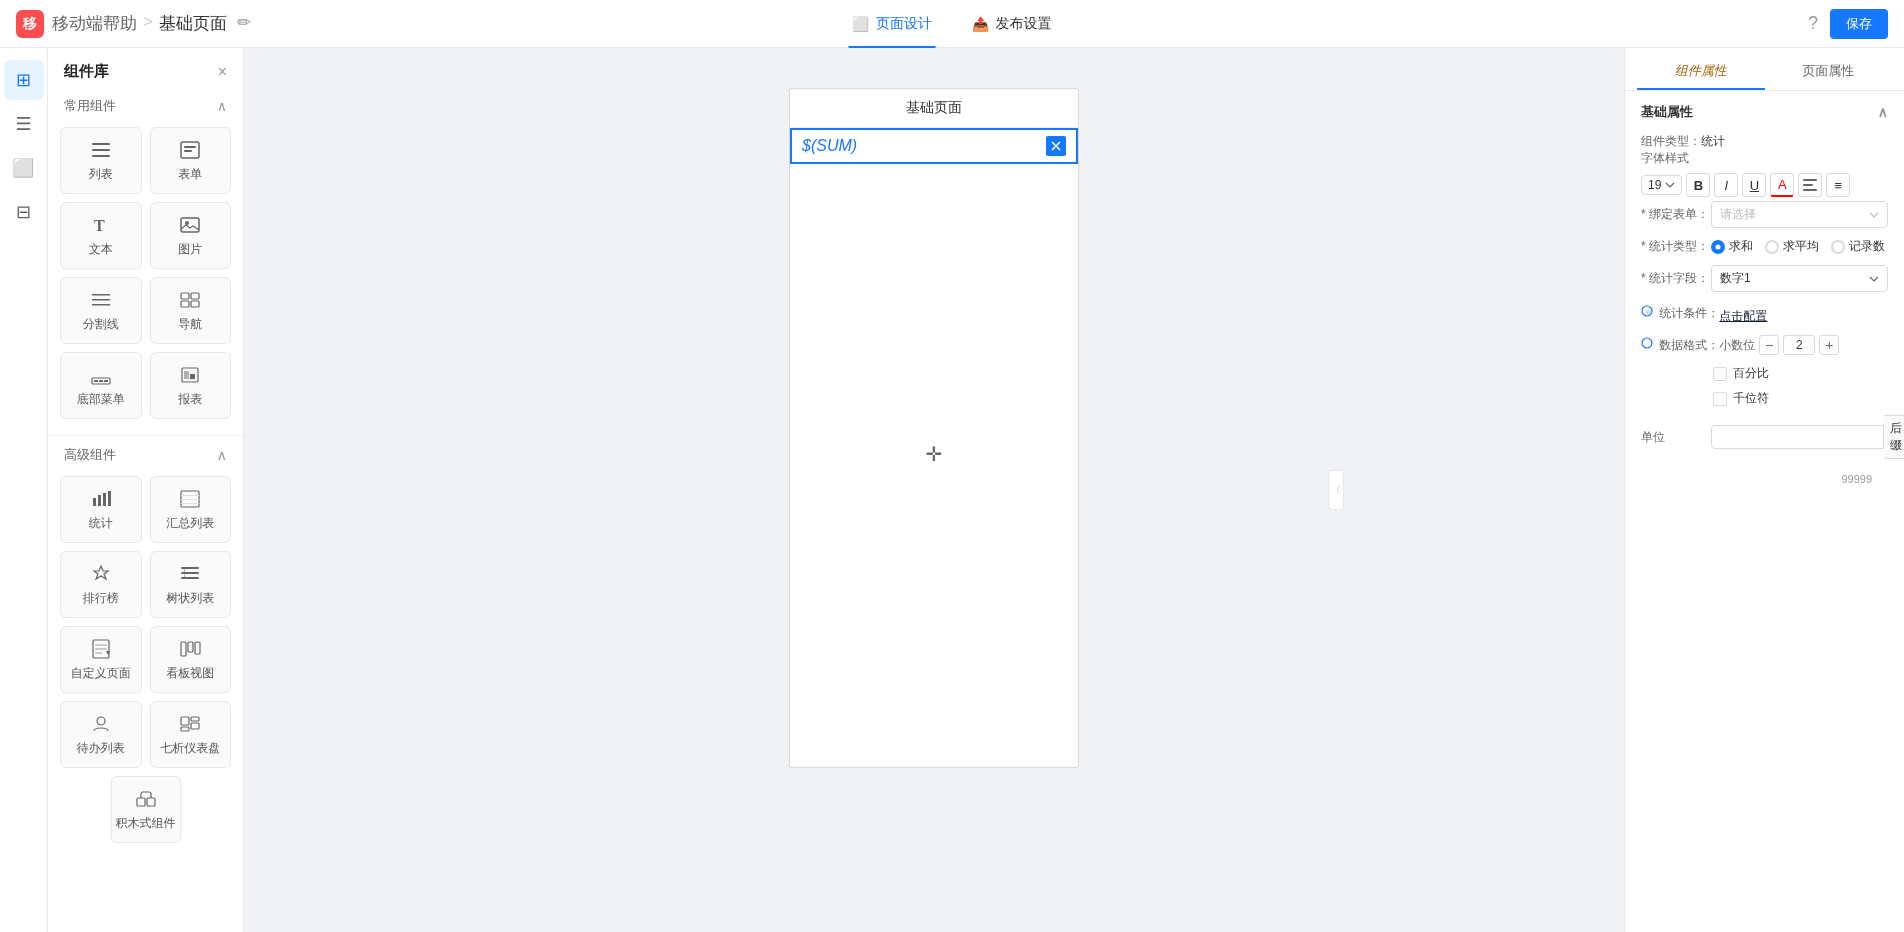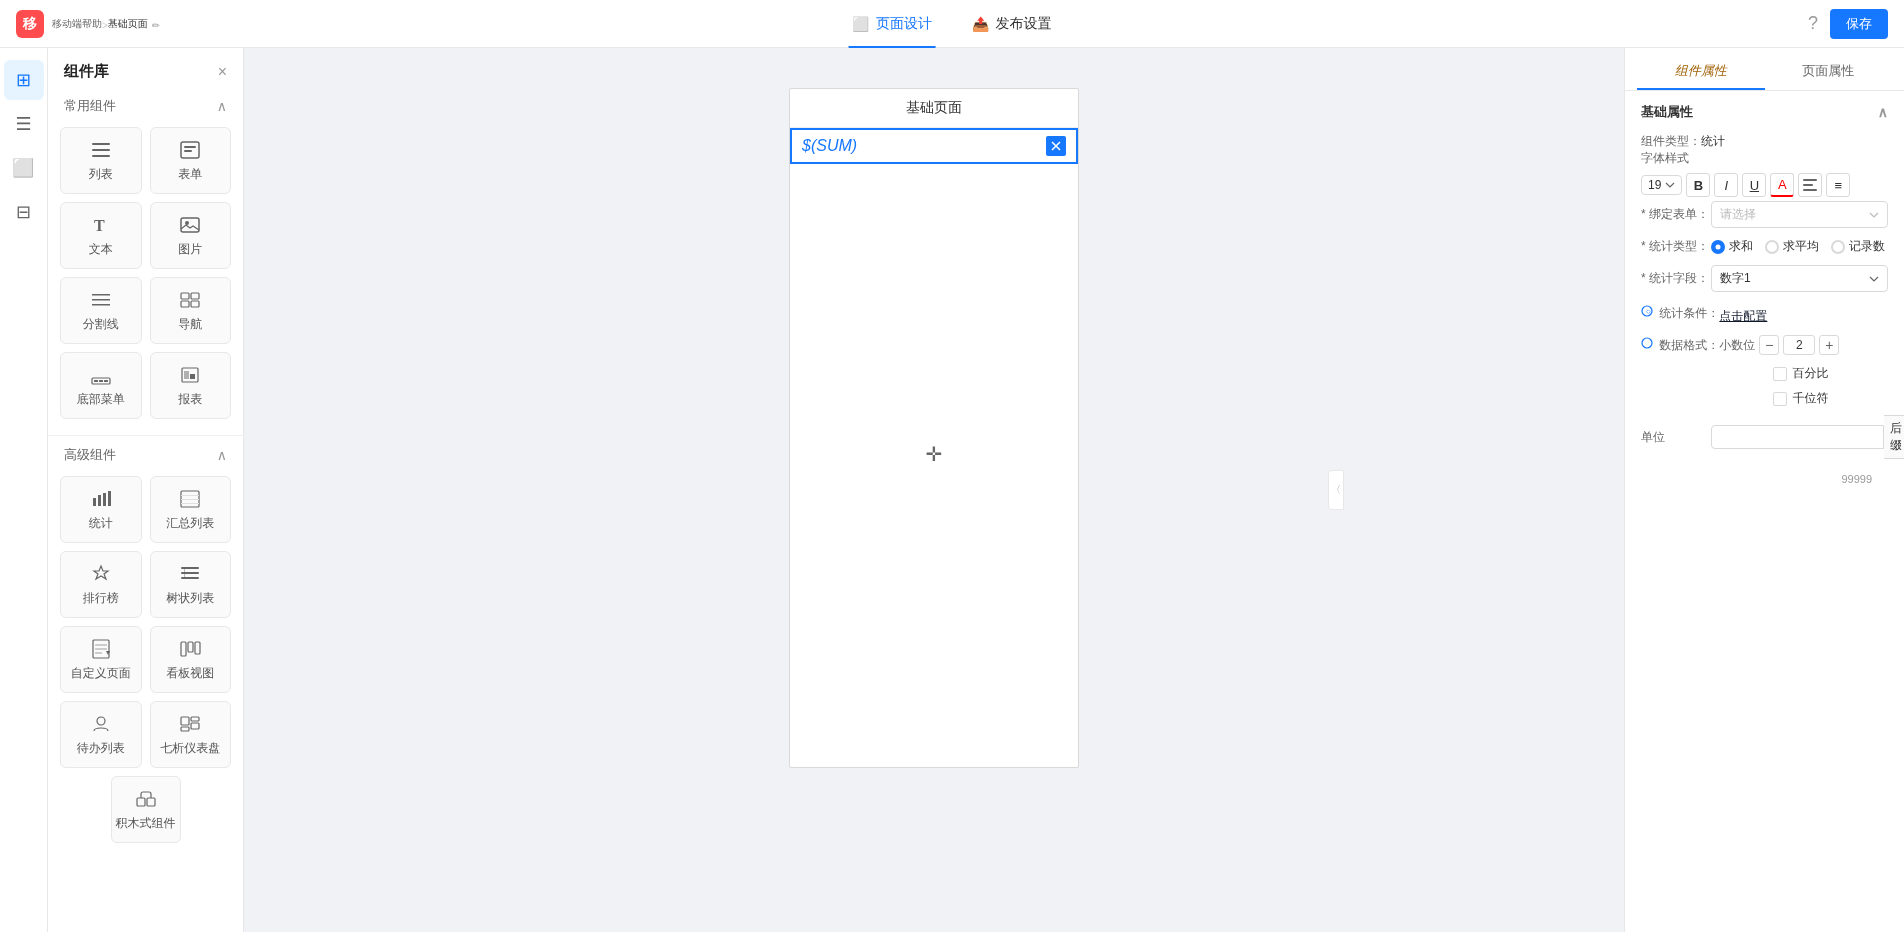--- a/index.html
+++ b/index.html
@@ -29,23 +29,24 @@
       border-radius: 6px;
       display: flex;
       align-items: center;
       justify-content: center;
       color: white;
       font-size: 14px;
       font-weight: bold;
     }
     .topbar-breadcrumb {
       display: flex;
-      align-items: flex-end;
-      color: #666;
-      font-size: 10px;
+      align-items: flex-start;
+      gap: 6px;
+      color: #666;
+      font-size: 17px;
     }
     .topbar-breadcrumb .sep { color: #ccc; }
     .topbar-breadcrumb .current { color: #333; font-weight: 500; }
     .topbar-center {
       position: absolute;
       left: 50%;
       transform: translateX(-50%);
       display: flex;
       align-items: center;
       gap: 32px;
@@ -467,21 +468,20 @@
     }
 
     .checkbox-row {
       display: flex;
       align-items: center;
       gap: 6px;
       margin-bottom: 8px;
       padding-left: 72px;
       font-size: 12px;
       color: #333;
-      justify-content: center;
     }
     .checkbox-box {
       width: 14px; height: 14px;
       border: 1px solid #d9d9d9;
       border-radius: 2px;
       background: #fff;
       display: flex; align-items: center; justify-content: center;
       cursor: pointer;
     }
 

